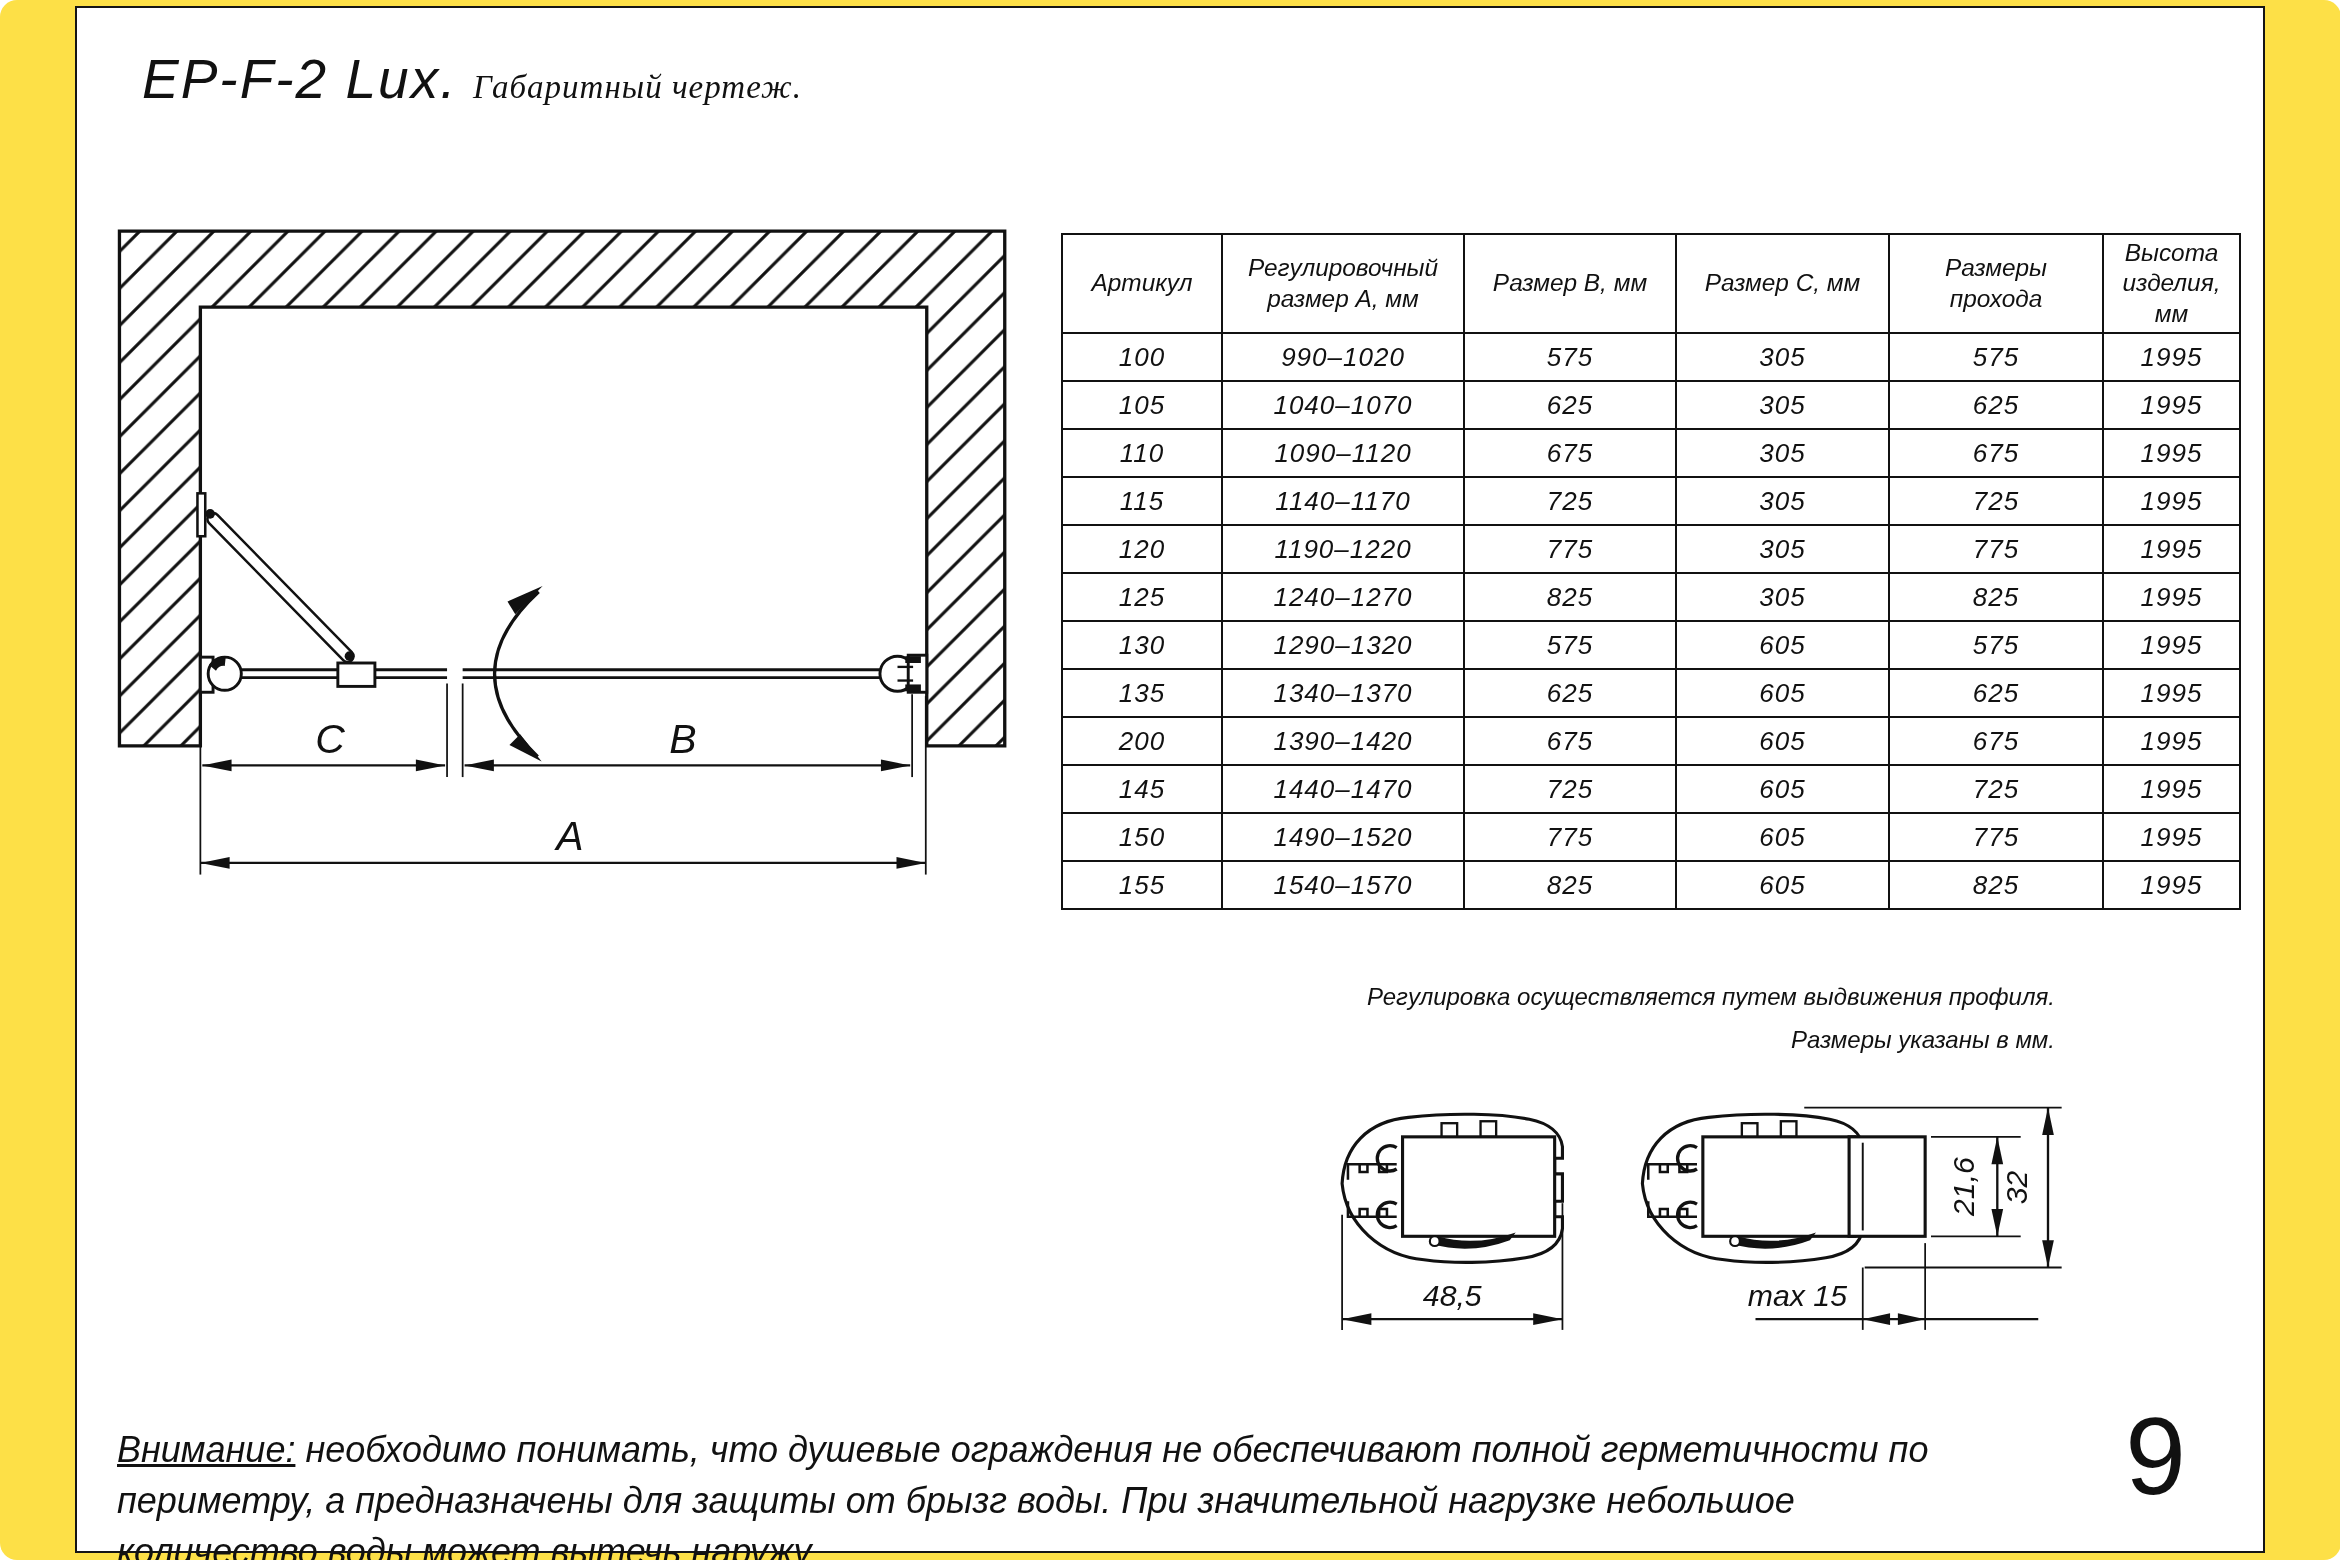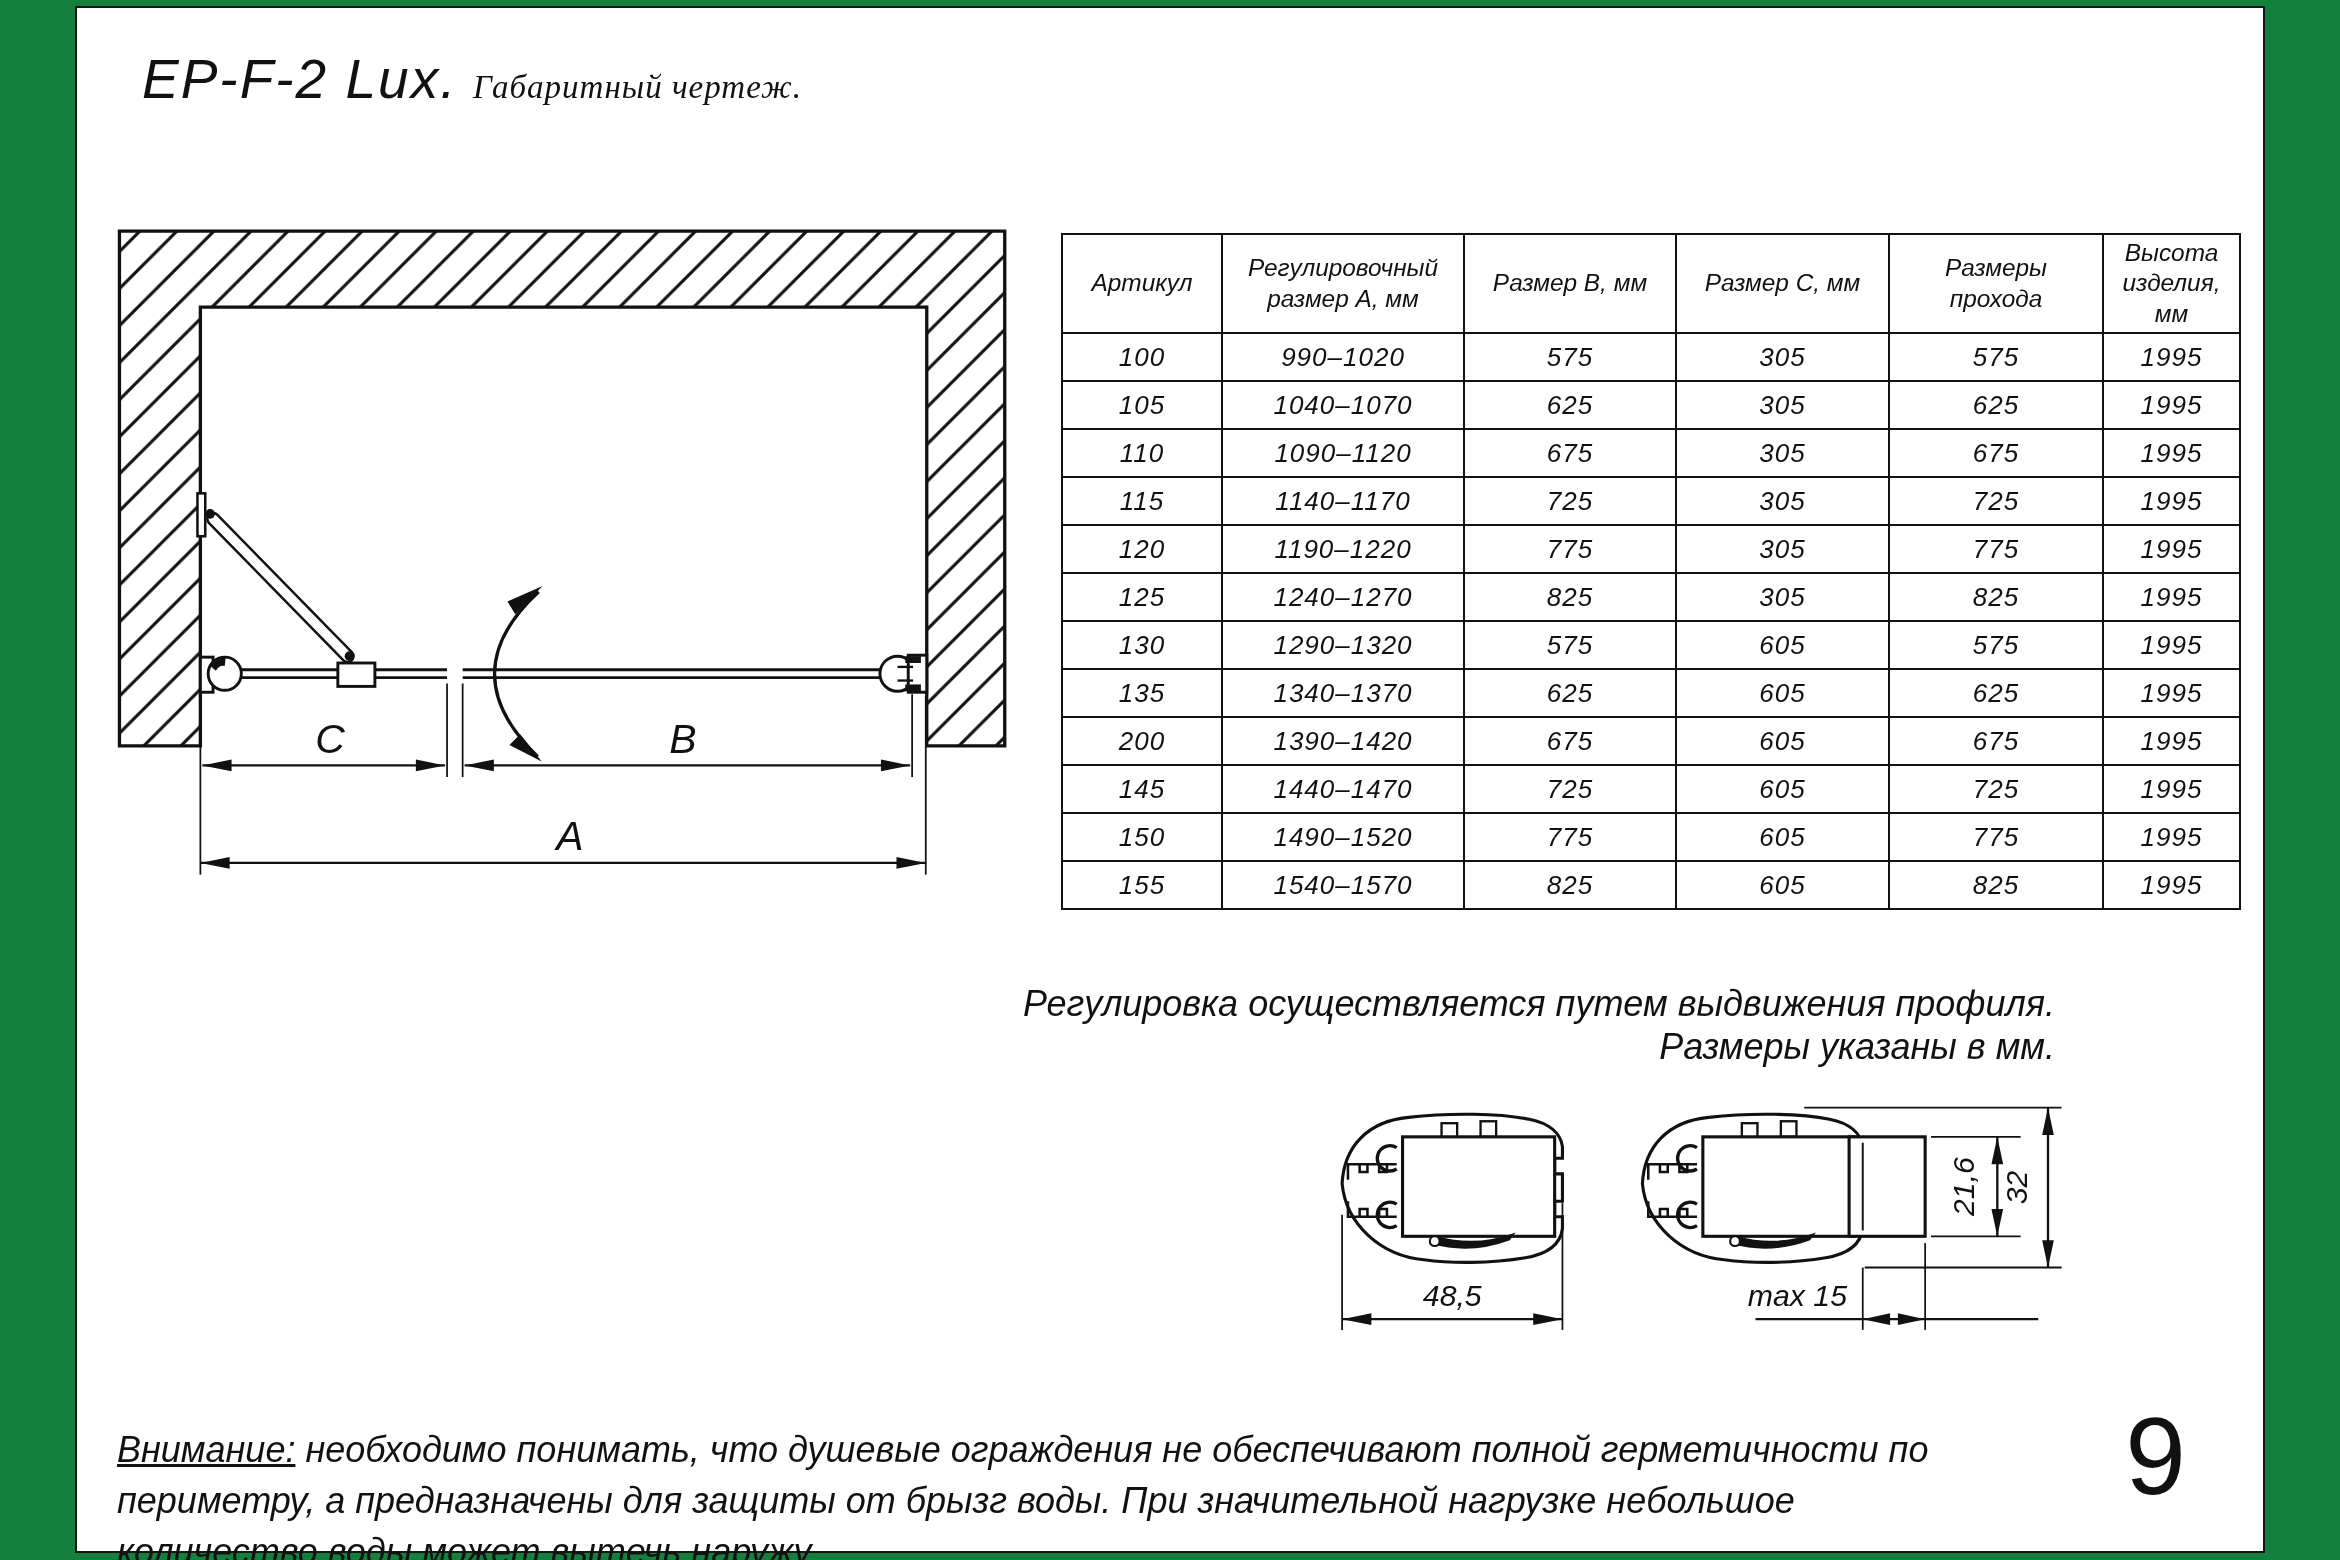--- a/index.html
+++ b/index.html
@@ -1,32 +1,32 @@
 <!DOCTYPE html>
 <html><head>
 <meta charset="utf-8">
 <style>
   * { margin:0; padding:0; box-sizing:border-box; }
   html,body { width:2341px; height:1560px; background:#fff; font-family:"Liberation Sans",sans-serif; color:#111; }
-  #page { position:relative; width:2341px; height:1560px; overflow:hidden; background:#15803d; }
+  #page { position:relative; width:2341px; height:1560px; overflow:hidden; background:#fde047;border-radius:17px; }
   #frame { position:absolute; left:75px; top:5.9px; width:2190px; height:1547px; border:2.9px solid #151515; background:#fff; }
   #title { position:absolute; left:142px; top:47px; display:flex; align-items:baseline; font-style:italic; white-space:nowrap; }
   #title .main { font-size:55px; letter-spacing:2px; }
   #title .sub  { font-size:33px; margin-left:15.6px; letter-spacing:1px;font-family:Liberation Serif, serif; }
   svg.overlay { position:absolute; left:0; top:0; }
   
   #spec-table { position:absolute; left:1061px; top:233px; width:1176px; border-collapse:collapse; table-layout:fixed; font-style:italic; }
   #spec-table th, #spec-table td { border:2px solid #111; text-align:center; vertical-align:middle; }
   #spec-table thead th { height:99px; font-size:24.4px; font-weight:normal; line-height:1.25; }
   #spec-table tbody td { height:48px; font-size:26px; letter-spacing:1px; }
   #spec-table .b { font-weight:normal; display:block; }
   #spec-table .nw { display:block; }
   #spec-table .narrow { max-width:127px; margin:0 auto; }
   
-  .note { position:absolute; right:286px; text-align:right; font-style:italic; font-size:36px; white-space:nowrap; }
+  .note { position:absolute; right:286px; text-align:right; font-style:italic; font-size:24px; white-space:nowrap; }
   #note1 { top:983px; }
   #note2 { top:1026px; }
   
   #warning { position:absolute; left:117px; top:1424px; width:1853px; font-style:italic; font-size:36px; line-height:1.42; }
   #warning .lbl { text-decoration:underline; }
   
   #page-num { position:absolute; left:2097px; top:1393px; width:117px; text-align:center; font-size:109px; }
 </style>
 </head>
 <body>

